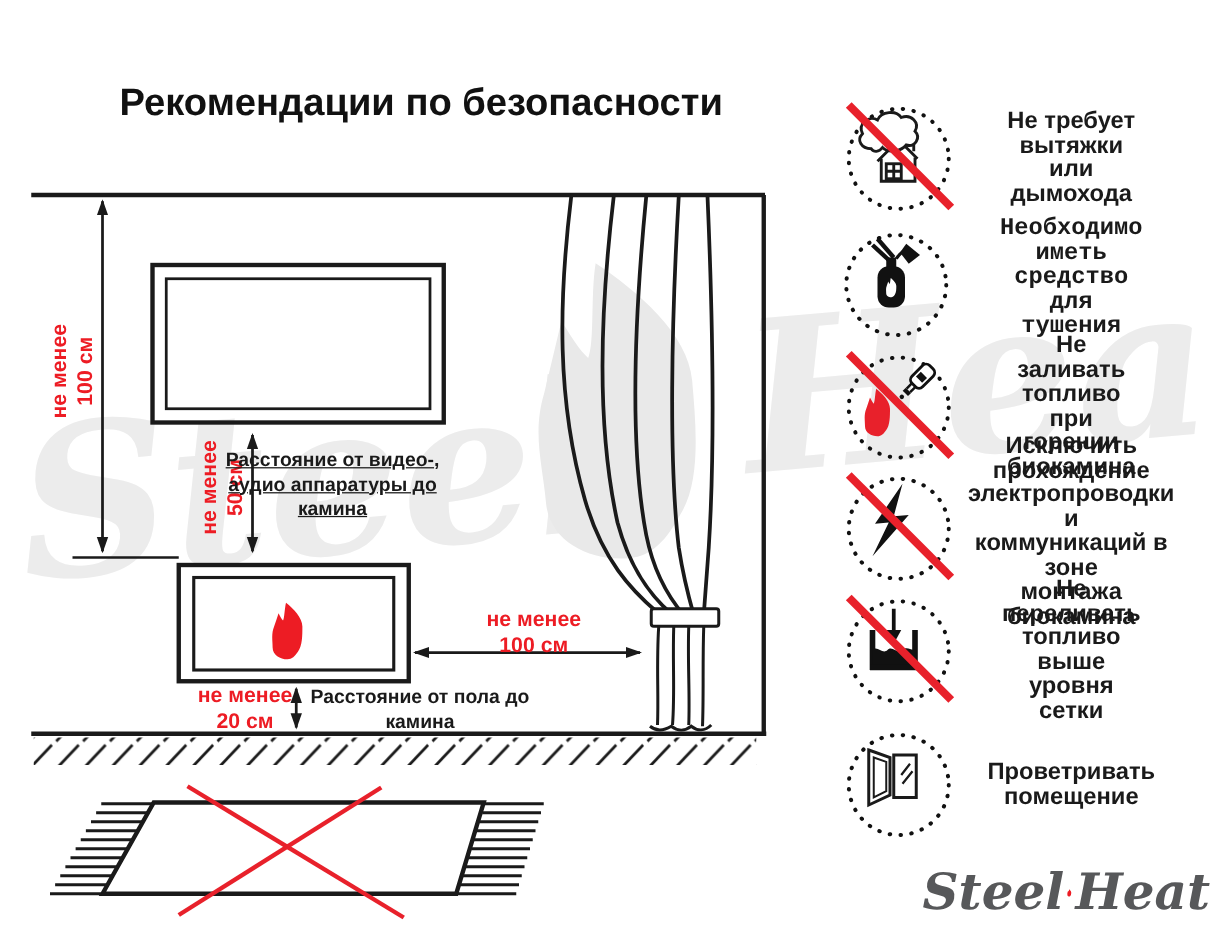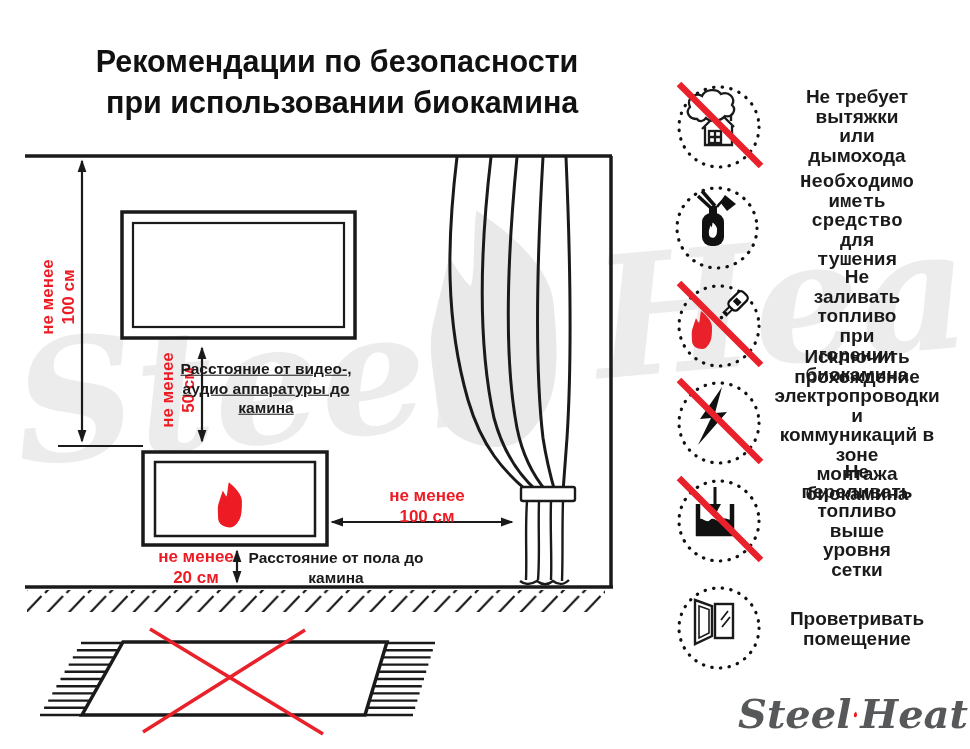--- a/index.html
+++ b/index.html
@@ -55,21 +55,20 @@
   <div class="watermark">
     <span class="wm-word wm-steel">Steel</span>
     <svg class="wm-flame" width="200" height="310" viewBox="0 0 64 84">
       <use href="#flame-shape" fill="#e9e9e9"></use>
     </svg>
     <span class="wm-word wm-heat">Heat</span>
   </div>
 
   <div class="title">
     <div>Рекомендации по безопасности</div>
-    <div>при использовании биокамина</div>
   </div>
 
   <svg class="room-svg" width="650" height="749" viewBox="0 0 650 749">
     <defs>
       <marker id="ah" viewBox="0 0 12 10" markerWidth="13" markerHeight="11" refX="10.5" refY="5" orient="auto-start-reverse" markerUnits="userSpaceOnUse">
         <path d="M0,0.8 L12,5 L0,9.2 Z" fill="#1a1a1a"></path>
       </marker>
       <pattern id="hatch" width="21.5" height="22" patternUnits="userSpaceOnUse">
         <path d="M2,21 L20,2" stroke="#1a1a1a" stroke-width="2.2" fill="none"></path>
       </pattern>

